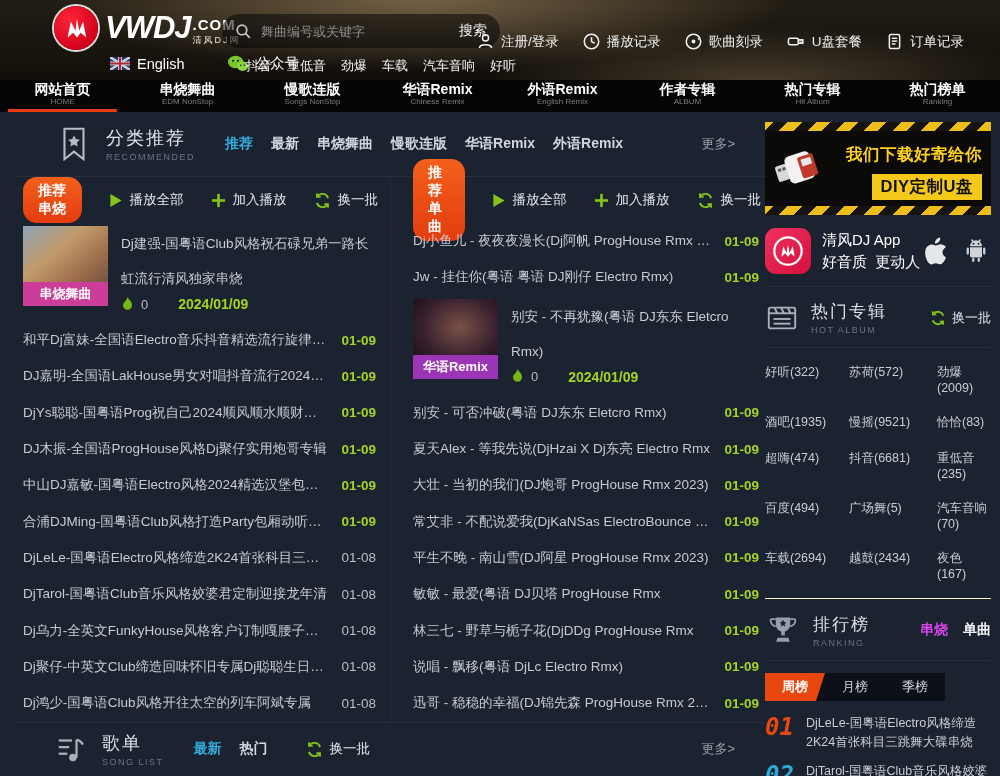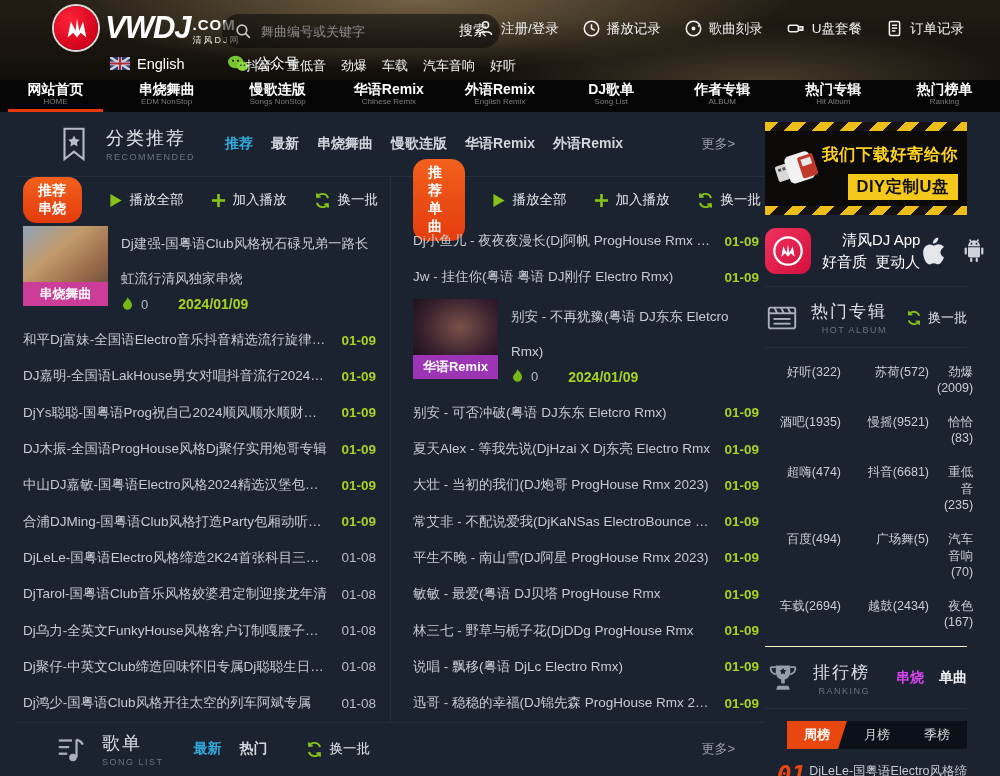--- a/index.html
+++ b/index.html
@@ -21,34 +21,34 @@
   .logo-com { font-size:15px; font-weight:bold; letter-spacing:1px; }
   .logo-sub { font-size:9px; color:#e8e4da; letter-spacing:2px; margin-top:1px; }
   .lang-row { position:absolute; left:110px; top:54px; display:flex; align-items:center; gap:42px; font-size:14.5px; color:#fff; }
   .lang-item { display:flex; align-items:center; gap:7px; cursor:pointer; }
   .search-wrap { position:absolute; left:222px; top:14px; width:278px; height:34px; background:rgba(8,8,8,.55); border-radius:17px; display:flex; align-items:center; padding:0 13px; }
   .search-wrap input { flex:1; background:transparent; border:none; outline:none; color:#ddd; font-size:13px; margin-left:9px; font-family:inherit; }
   .search-wrap input::placeholder { color:#8d8d8d; }
   .search-btn { background:none; border:none; color:#f2f2f2; font-size:14px; cursor:pointer; font-family:inherit; }
   .hot-keywords { position:absolute; left:246px; top:57px; display:flex; gap:15px; font-size:13px; color:#f2f2f2; }
   .hot-kw { cursor:pointer; }
-  .user-links { position:absolute; right:36px; top:19px; display:flex; gap:23px; align-items:center; font-size:13.5px; color:#f2f2f2; }
+  .user-links { position:absolute; right:36px; top:32px; display:flex; gap:23px; align-items:center; font-size:13.5px; color:#f2f2f2; }
   .user-link { display:flex; align-items:center; gap:6px; cursor:pointer; white-space:nowrap; }
 
   
   .nav { height:32px; background:#050505; display:flex; }
   .nav-item { flex:1; text-align:center; position:relative; padding-top:1px; cursor:pointer; }
   .nav-zh { display:block; font-size:14px; font-weight:bold; color:#fff; line-height:16px; }
   .nav-en { display:block; font-size:8px; color:#7e7e7e; line-height:10px; }
   .nav-item.active::after { content:""; position:absolute; left:8px; right:8px; bottom:0; height:3px; background:#e8380d; }
 
   
   .main { display:flex; height:664px; }
   .content { width:765px; padding-left:15px; }
-  .sidebar { width:235px; padding-right:33px;text-align:right; }
+  .sidebar { width:235px; padding-right:9px; }
 
   
   .rec-header { display:flex; align-items:center; height:65px; border-bottom:1px solid #262e3d; }
   .sec-icon { margin-left:40px; flex:none; }
   .sec-titles { margin-left:13px; }
   .sec-title { font-size:18px; color:#dde1e8; letter-spacing:2px; }
   .sec-sub { font-size:9px; color:#6b7484; letter-spacing:1.5px; margin-top:2px; }
   .rtabs { display:flex; gap:18px; margin-left:30px; font-size:14px; font-weight:bold; color:#d2d6dd; }
   .rtab { cursor:pointer; }
   .rtab.active { color:#35aadc; }
@@ -241,24 +241,20 @@
     <div class="nav-item">
       <span class="nav-zh">华语Remix</span>
       <span class="nav-en">Chinese Remix</span>
     </div>
 
     <div class="nav-item">
       <span class="nav-zh">外语Remix</span>
       <span class="nav-en">English Remix</span>
     </div>
 
-    <div class="nav-item">
-      <span class="nav-zh">DJ歌单</span>
-      <span class="nav-en">Song List</span>
-    </div>
 
     <div class="nav-item">
       <span class="nav-zh">作者专辑</span>
       <span class="nav-en">ALBUM</span>
     </div>
 
     <div class="nav-item">
       <span class="nav-zh">热门专辑</span>
       <span class="nav-en">Hit Album</span>
     </div>

